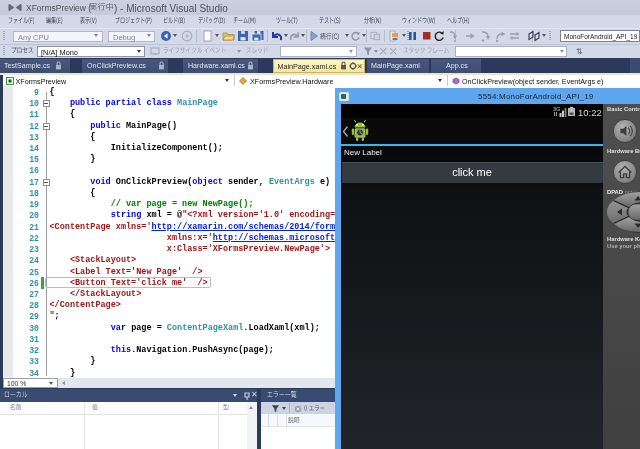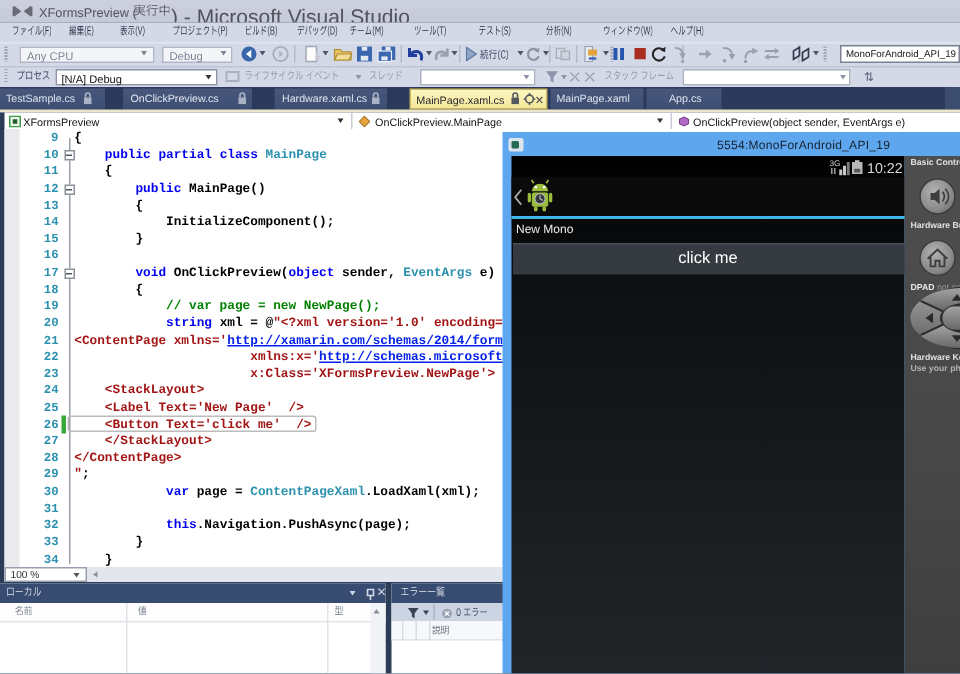--- a/index.html
+++ b/index.html
@@ -18,21 +18,21 @@
 <div class="ab" style="left:0;top:0;width:640px;height:15px;background:#cacdDB;background:linear-gradient(#cdd0de,#c6c9d8)"></div>
 <svg class="ab" style="left:8px;top:3px" width="14" height="9" viewBox="0 0 36 20">
 <path fill="#686a76" d="M20 10 L32 1 L35 2.5 L35 17.5 L32 19 L20 10 M16 10 L4 19 L1 17.5 L1 2.5 L4 1 Z M10 5.5 L16 10 L10 14.5 L6 10 Z M26 5.5 L30 10 L26 14.5 L20 10 Z"></path>
   </svg>
 <div class="ab" style="left:26px;top:2.5px;font-size:8.5px;color:#50525c">XFormsPreview (</div>
 <div class="ab" style="left:88.5px;top:3.4px">
     <svg class="jl " style="width:24.9px;height:8.3px" viewBox="0 0 3000 1000" preserveAspectRatio="none">
       <path transform="translate(0,820) scale(1,-1)" fill="#50525c" d="M865 691H135V574H75V747H461V835H523V747H925V574H865ZM539 191Q570 125 668 77Q767 29 948 -16L926 -78Q777 -37 690 0Q602 36 555 81Q508 126 495 190H489Q477 125 434 80Q391 36 307 0Q223 -37 76 -77L52 -16Q231 28 325 76Q419 124 447 191H61V250H461V262V356H154V414H461V516H160V574H461V648H523V574H840V516H523V414H846V356H523V262V250H939V191ZM1376 807Q1252 635 1072 531L1039 586Q1219 687 1323 841ZM1433 785H1929V725H1433ZM1394 573Q1326 482 1274 428V-75H1211V369Q1154 315 1060 260L1029 317Q1121 369 1202 446Q1284 522 1342 605ZM1953 513V453H1776V15Q1776 -23 1760 -40Q1743 -56 1706 -56H1519L1506 6H1710V453H1403V513ZM2525 834V641H2897V136H2832V218H2525V-74H2459V218H2168V136H2103V641H2459V834ZM2168 581V278H2459V581ZM2525 278H2832V581H2525Z"></path>
     </svg>
   </div>
-<div class="ab" style="left:114px;top:2.5px;font-size:14px;color:#50525c">) - Microsoft Visual Studio</div>
+<div class="ab" style="left:114px;top:2.5px;font-size:10px;color:#50525c">) - Microsoft Visual Studio</div>
 <div class="ab" style="left:0;top:15px;width:640px;height:13px;background:#d4d9e7"></div>
 <div class="ab" style="left:7.5px;top:17.3px">
     <svg class="jl " style="width:26.6px;height:7.4px" viewBox="0 0 5290 1000" preserveAspectRatio="none">
       <path transform="translate(0,820) scale(1,-1)" fill="#252c42" d="M132 715H834Q830 515 776 372Q722 230 608 135Q495 40 313 -10L280 61Q442 106 542 183Q643 260 692 372Q742 485 753 643H132ZM1532 278Q1612 317 1667 370Q1722 422 1749 484H1180V551H1821V491Q1793 409 1729 340Q1665 270 1573 221ZM1221 -1Q1301 31 1348 68Q1396 104 1418 154Q1440 203 1440 274V404H1508V271Q1508 150 1448 72Q1389 -7 1256 -63ZM2866 725Q2746 599 2585 496V-30H2511V450Q2335 345 2129 272L2100 339Q2301 407 2492 522Q2682 636 2818 777ZM3932 393Q3885 245 3799 140Q3713 36 3600 -11H3535V772H3605V69Q3784 165 3871 427ZM3287 767H3357V466Q3357 285 3302 172Q3247 59 3132 -25L3085 32Q3190 106 3238 205Q3287 304 3287 464ZM4277 799H4353Q4298 751 4254 680Q4211 608 4186 528Q4162 447 4162 373V282Q4162 208 4186 128Q4211 47 4254 -24Q4298 -96 4353 -144H4277Q4224 -99 4181 -27Q4138 45 4112 136Q4087 228 4087 327Q4087 426 4112 518Q4138 610 4181 682Q4224 754 4277 799ZM4535 335V0H4451V733H4884V659H4535V409H4855V335ZM5013 -144H4937Q4992 -96 5036 -24Q5079 47 5104 128Q5128 208 5128 282V373Q5128 447 5104 528Q5079 608 5036 680Q4992 751 4937 799H5013Q5066 754 5109 682Q5152 610 5178 518Q5203 426 5203 327Q5203 228 5178 136Q5152 45 5109 -27Q5066 -99 5013 -144Z"></path>
     </svg>
   </div>
 <div class="ab" style="left:46.0px;top:17.3px">
     <svg class="jl " style="width:16.7px;height:7.4px" viewBox="0 0 3315 1000" preserveAspectRatio="none">
       <path transform="translate(0,820) scale(1,-1)" fill="#252c42" d="M250 343V-74H193V337Q93 329 32 326L27 382Q85 384 113 386Q152 437 190 499Q122 582 42 654L76 698L119 657Q172 745 206 840L258 816Q213 708 157 617Q188 585 219 547Q273 639 316 730L365 702Q269 511 179 391Q258 397 326 406Q308 460 290 500L337 519Q378 427 405 319L357 301Q355 310 352 324Q348 337 342 355ZM382 747V801H954V747ZM922 455H485Q483 313 462 182Q441 50 394 -41L348 4Q396 99 412 212Q428 324 428 488V665H922ZM864 506V614H485V506ZM493 -74V368H937V-3Q937 -33 924 -46Q912 -59 883 -59H830L819 -9H885V148H800V-50H752V148H672V-50H623V148H543V-74ZM623 196V319H543V196ZM672 319V196H752V319ZM800 196H885V319H800ZM339 269Q360 168 367 91L317 74Q308 183 291 255ZM34 8Q81 122 96 265L147 257Q130 89 83 -22ZM1559 185Q1603 133 1696 92Q1790 52 1959 9L1938 -47Q1804 -10 1724 20Q1645 50 1598 85Q1550 120 1529 169H1523V-79H1461V169H1454Q1434 120 1390 84Q1345 49 1269 19Q1193 -11 1063 -47L1041 9Q1204 51 1294 92Q1384 133 1426 185H1058V240H1461V317H1161V592Q1117 546 1073 512L1038 561Q1118 624 1171 694Q1224 763 1256 847L1313 829Q1297 787 1275 746H1520Q1540 780 1567 842L1624 829Q1600 773 1584 746H1904V695H1574V621H1878V572H1574V496H1878V447H1574V367H1911V317H1523V240H1943V185ZM1244 695Q1233 678 1222 664V621H1514V695ZM1222 496H1514V572H1222ZM1514 447H1222V367H1514ZM2277 799H2353Q2298 751 2254 680Q2211 608 2186 528Q2162 447 2162 373V282Q2162 208 2186 128Q2211 47 2254 -24Q2298 -96 2353 -144H2277Q2224 -99 2181 -27Q2138 45 2112 136Q2087 228 2087 327Q2087 426 2112 518Q2138 610 2181 682Q2224 754 2277 799ZM2895 74V0H2451V733H2895V659H2535V409H2875V335H2535V74ZM3038 -144H2962Q3017 -96 3060 -24Q3104 47 3128 128Q3153 208 3153 282V373Q3153 447 3128 528Q3104 608 3060 680Q3017 751 2962 799H3038Q3091 754 3134 682Q3177 610 3202 518Q3228 426 3228 327Q3228 228 3202 136Q3177 45 3134 -27Q3091 -99 3038 -144Z"></path>
     </svg>
@@ -212,21 +212,21 @@
     <div class="ab" style="left:3px;top:2px;font-size:6.5px;color:#1a1a1a;white-space:nowrap">MonoForAndroid_API_19</div>
   </div>
 <div class="ab" style="left:0;top:44px;width:640px;height:14px;background:#d4d9e7;border-top:1px solid #bfc5d4;box-sizing:border-box"></div>
 <div class="ab" style="left:3px;top:46px;width:2px;height:10px;background:repeating-linear-gradient(#9aa2b5 0 1px,transparent 1px 2px)"></div>
 <div class="ab" style="left:11px;top:47px">
     <svg class="jl " style="width:22.5px;height:7.2px" viewBox="0 0 4000 1000" preserveAspectRatio="none">
       <path transform="translate(0,820) scale(1,-1)" fill="#2a3350" d="M972 728Q972 674 938 640Q904 607 847 607Q822 607 802 614Q780 358 656 204Q531 50 286 -23L255 48Q412 96 512 172Q612 249 664 361Q717 473 729 630H110V700H726Q723 714 723 728Q723 782 757 816Q791 849 847 849Q904 849 938 816Q972 782 972 728ZM919 735Q919 764 900 782Q881 799 847 799Q813 799 794 782Q776 764 776 735V721Q776 692 794 674Q813 657 847 657Q881 657 900 674Q919 692 919 721ZM1222 -4H1151V708H1850V-4H1778V85H1222ZM1222 641V152H1778V641ZM2382 176Q2382 118 2408 93Q2434 68 2493 68H2848V0H2496Q2398 0 2355 41Q2312 82 2312 174V469L2085 432L2075 501L2312 539V783H2382V550L2887 630L2900 563Q2858 464 2785 385Q2712 306 2605 239L2563 297Q2657 354 2718 414Q2779 475 2820 550L2382 480ZM3858 4Q3709 153 3554 262Q3475 181 3372 115Q3269 49 3148 1L3112 67Q3348 157 3498 310Q3649 462 3691 652H3186V720H3771Q3771 683 3757 623Q3722 458 3601 314Q3757 202 3903 59Z"></path>
     </svg>
   </div>
 <div class="combo" style="left:37px;top:45.5px;width:108px;height:11.5px;border-color:#8e94a6">
-    <div class="ab" style="left:3px;top:1.5px;font-size:7.4px;color:#111">[N/A] Debug</div>
+    <div class="ab" style="left:3px;top:1.5px;font-size:7.4px;color:#111">[N/A] Mono</div>
   </div>
 <div class="caret" style="left:137px;top:49.5px;border-top-color:#333"></div>
 <svg class="ab" style="left:150px;top:46px" width="10" height="10" viewBox="0 0 10 10">
     <rect x="1" y="2" width="8" height="6" fill="none" stroke="#a7adbc" stroke-width="1.2"></rect>
     <path d="M3 8 L7 8" stroke="#a7adbc" stroke-width="1.2"></path>
   </svg>
 <div class="ab" style="left:163px;top:47px">
     <svg class="jl " style="width:63.2px;height:7.2px" viewBox="0 0 11248 1000" preserveAspectRatio="none">
       <path transform="translate(0,820) scale(1,-1)" fill="#8d94a8" d="M214 749H789V679H214ZM121 509H857Q849 297 720 164Q590 31 361 -17L331 53Q531 95 640 190Q748 284 777 439H121ZM1866 725Q1746 599 1585 496V-30H1511V450Q1335 345 1129 272L1100 339Q1301 407 1492 522Q1682 636 1818 777ZM2132 715H2834Q2830 515 2776 372Q2722 230 2608 135Q2495 40 2313 -10L2280 61Q2442 106 2542 183Q2643 260 2692 372Q2742 485 2753 643H2132ZM3925 587V520H3735V432Q3735 242 3645 136Q3555 29 3369 -25L3338 41Q3455 74 3526 122Q3597 171 3630 246Q3664 320 3664 432V520H3334V279H3263V520H3075V587H3263V780H3334V587H3664V787H3735V587ZM4866 725Q4746 599 4585 496V-30H4511V450Q4335 345 4129 272L4100 339Q4301 407 4492 522Q4682 636 4818 777ZM5856 662Q5841 404 5688 227Q5534 50 5274 -26L5241 41Q5473 107 5608 248Q5743 388 5776 594H5392Q5348 529 5293 472Q5238 416 5164 360L5118 415Q5226 494 5302 590Q5378 685 5426 802L5495 783Q5465 712 5434 662ZM6932 393Q6885 245 6799 140Q6713 36 6600 -11H6535V772H6605V69Q6784 165 6871 427ZM6287 767H6357V466Q6357 285 6302 172Q6247 59 6132 -25L6085 32Q6190 106 6238 205Q6287 304 6287 464ZM8114 725Q7994 599 7833 496V-30H7759V450Q7583 345 7377 272L7348 339Q7549 407 7740 522Q7930 636 8066 777ZM9121 601Q9065 697 9013 763L9065 791Q9133 701 9172 630ZM9012 545Q8972 623 8906 708L8959 737Q9027 646 9065 574ZM8716 518Q8686 551 8663 551Q8638 551 8611 516L8374 220L8323 278L8558 567Q8584 600 8608 614Q8632 629 8660 629Q8687 629 8711 616Q8735 603 8760 576L9202 103L9157 41ZM9705 510Q9562 607 9396 684L9432 747Q9599 668 9745 570ZM9408 88Q9584 121 9708 185Q9832 249 9920 354Q10009 459 10075 618L10136 577Q10037 334 9868 200Q9699 66 9428 15ZM11082 238Q10853 359 10640 432V-30H10568V785H10640V508Q10883 423 11114 302Z"></path>
     </svg>
@@ -293,21 +293,21 @@
 <svg class="ab" style="left:6px;top:76.5px" width="8" height="8" viewBox="0 0 8 8">
     <rect x="0.5" y="0.5" width="7" height="7" fill="#eef4ee" stroke="#3a9d44" stroke-width="1"></rect>
     <rect x="2.5" y="2.5" width="3" height="3" fill="#1d5f23"></rect>
   </svg>
 <div class="ab" style="left:15.5px;top:77px;font-size:7.2px;color:#111">XFormsPreview</div>
 <div class="caret" style="left:225px;top:79px;border-top-color:#333"></div>
 <div class="sep" style="left:234px;top:75px;height:11px;background:#c8ccd8"></div>
 <svg class="ab" style="left:239px;top:76.5px" width="8" height="8" viewBox="0 0 8 8">
     <path d="M4 0.5 L7.5 4 L4 7.5 L0.5 4 Z" fill="#e8a33c" stroke="#9a6a1a" stroke-width="0.7"></path>
   </svg>
-<div class="ab" style="left:250px;top:77px;font-size:7.2px;color:#111">OnClickPreview.MainPage</div>
+<div class="ab" style="left:250px;top:77px;font-size:7.2px;color:#111">XFormsPreview.Hardware</div>
 <div class="caret" style="left:438px;top:79px;border-top-color:#333"></div>
 <div class="sep" style="left:447px;top:75px;height:11px;background:#c8ccd8"></div>
 <svg class="ab" style="left:452px;top:76.5px" width="8" height="8" viewBox="0 0 8 8">
     <path d="M1 2.5 L4 1 L7 2.5 L7 5.5 L4 7 L1 5.5 Z" fill="#b06cc4" stroke="#7a3a92" stroke-width="0.7"></path>
   </svg>
 <div class="ab" style="left:462px;top:77px;font-size:7.2px;color:#111;white-space:nowrap">OnClickPreview(object sender, EventArgs e)</div>
 <div class="ab" style="left:0;top:86px;width:640px;height:292px;background:#fff;border-left:3px solid #2b3c59;box-sizing:border-box"></div>
 <div class="ab" style="left:3px;top:86px;width:10px;height:292px;background:#e9e9ee"></div>
 <div class="ab code" style="left:13px;top:86.8px;width:26px;text-align:right;color:#2b91af;font-size:8.2px"><div style="height:11.24px">9</div><div style="height:11.24px">10</div><div style="height:11.24px">11</div><div style="height:11.24px">12</div><div style="height:11.24px">13</div><div style="height:11.24px">14</div><div style="height:11.24px">15</div><div style="height:11.24px">16</div><div style="height:11.24px">17</div><div style="height:11.24px">18</div><div style="height:11.24px">19</div><div style="height:11.24px">20</div><div style="height:11.24px">21</div><div style="height:11.24px">22</div><div style="height:11.24px">23</div><div style="height:11.24px">24</div><div style="height:11.24px">25</div><div style="height:11.24px">26</div><div style="height:11.24px">27</div><div style="height:11.24px">28</div><div style="height:11.24px">29</div><div style="height:11.24px">30</div><div style="height:11.24px">31</div><div style="height:11.24px">32</div><div style="height:11.24px">33</div><div style="height:11.24px">34</div><div style="height:11.24px">35</div></div>
 <div class="ab" style="left:46px;top:91.8px;width:1px;height:284.4px;background:#9aa0a8"></div>
@@ -421,21 +421,21 @@
 <rect x="6" y="18.5" width="2.4" height="3.5" rx="1.2"></rect>
 <rect x="11.6" y="18.5" width="2.4" height="3.5" rx="1.2"></rect>
 <path d="M5.8 3.2 L4.4 1 M14.2 3.2 L15.6 1" stroke="#9bbd3c" stroke-width="1.1"></path>
 </g>
 <circle cx="7.2" cy="5.8" r="0.9" fill="#fff"></circle>
     <circle cx="12.8" cy="5.8" r="0.9" fill="#fff"></circle>
 <circle cx="10" cy="13.5" r="3.4" fill="#33373c" stroke="#b2b8c0" stroke-width="0.7"></circle>
     <path d="M10 11.2 L10 13.5 L12 14.7" stroke="#c4c4c4" stroke-width="0.7" fill="none"></path>
 </svg>
 <div class="ab" style="left:341px;top:143.5px;width:262px;height:2px;background:#3fb6e8;z-index:53"></div>
-<div class="ab" style="left:344px;top:148px;font-size:8px;color:#ececec;z-index:53">New Mono</div>
+<div class="ab" style="left:344px;top:148px;font-size:8px;color:#ececec;z-index:53">New Label</div>
 <div class="ab" style="left:341.5px;top:161.5px;width:261px;height:21.5px;background:#343a40;border-top:1px solid #484e56;box-sizing:border-box;z-index:53"></div>
 <div class="ab" style="left:341.5px;top:166px;width:261px;text-align:center;font-size:11px;color:#fff;z-index:54">click me</div>
 <div class="ab" style="left:603px;top:104px;width:37px;height:345px;background:linear-gradient(#4e4e4e 0%,#474747 60%,#3f3f3f 100%);z-index:52"></div>
 <div class="ab" style="left:607px;top:106px;font-size:5.8px;font-weight:bold;color:#e0e0e0;z-index:53;white-space:nowrap">Basic Contro</div>
 <svg class="ab" style="left:612px;top:118px;z-index:53" width="26" height="26" viewBox="0 0 28 28">
 <defs>
       <radialGradient id="btn" cx="0.4" cy="0.35" r="0.8">
         <stop offset="0" stop-color="#b2b2b2"></stop>
         <stop offset="0.65" stop-color="#8a8a8a"></stop>
         <stop offset="1" stop-color="#646464"></stop>

